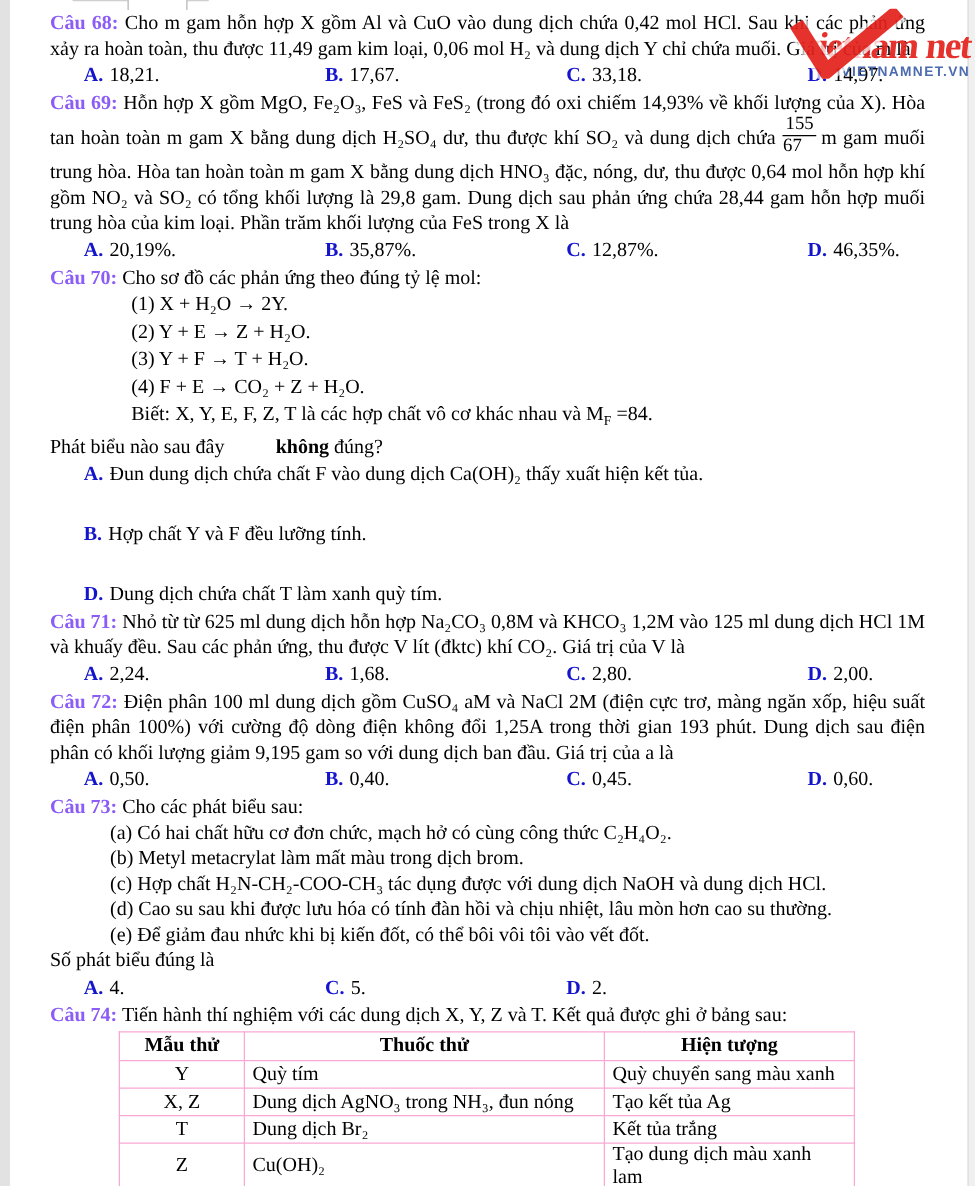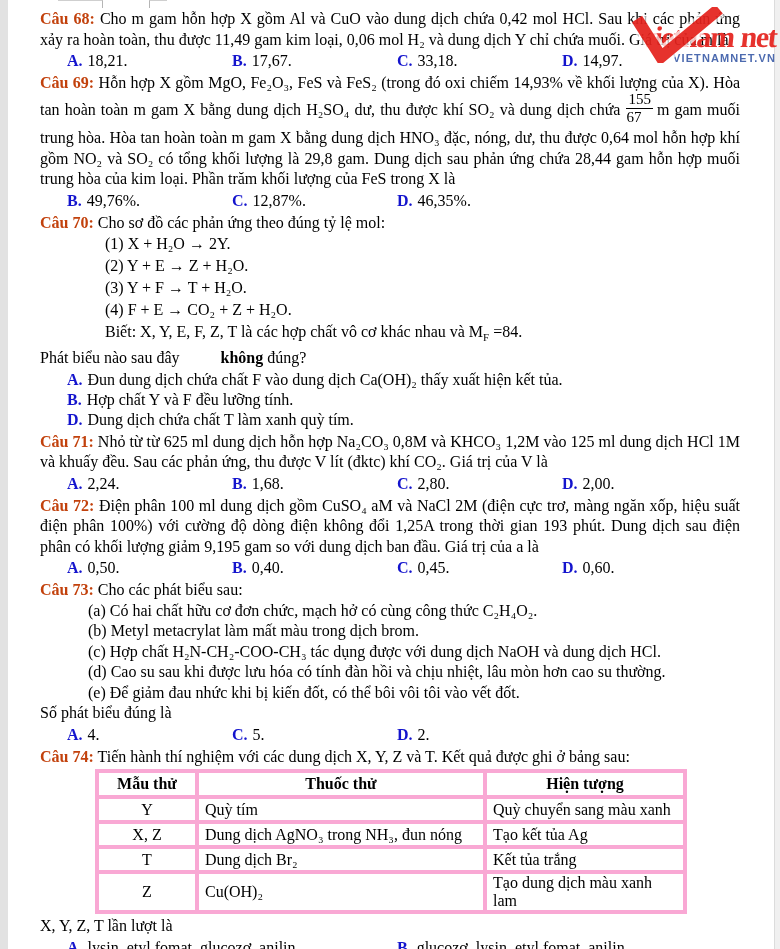--- a/index.html
+++ b/index.html
@@ -7,37 +7,37 @@
     width:780px;height:949px;position:relative;background:#ffffff;color:#000;
     font-family:"Liberation Serif","DejaVu Serif",serif;font-size:16px;overflow:hidden;
   }
   .left-strip{position:absolute;left:0;top:0;width:8px;height:949px;background:#e2e2e2;}
   .right-strip{position:absolute;right:0;top:0;width:5px;height:949px;background:#f0f0f0;border-left:1px solid #dcdcdc;}
   .ruler-mark-1{position:absolute;left:58px;top:0;width:44px;height:7px;border-right:1px solid #b5b5b5;border-top:1px solid #cfcfcf;}
   .ruler-mark-2{position:absolute;left:149px;top:0;width:17px;height:7px;border-left:1px solid #b5b5b5;border-top:1px solid #cfcfcf;}
   .page{position:absolute;left:8px;top:0;width:764px;height:949px;box-sizing:border-box;padding:9px 32px 0 32px;}
   .q{margin:0 0 2px 0;}
   .qtext{text-align:justify;line-height:20.5px;}
-  .qlabel{color:#c2410c;font-weight:bold;}
-  .opts{display:grid;padding-left:27px;line-height:20px;margin:1px 0 2px 0;}
+  .qlabel{color:#8b5cf6;font-weight:bold;}
+  .opts{display:grid;padding-left:27px;line-height:20px;margin:1px 0 2px 0;gap:28px;}
   .opts4{grid-template-columns:165px 165px 165px auto;}
   .opts1{grid-template-columns:auto;}
   .opts2{grid-template-columns:330px auto;}
   .letter{color:#1414cd;font-weight:bold;margin-right:5px;}
   .eq{padding-left:65px;line-height:22px;}
   .note-line{padding-left:65px;line-height:21px;}
   .stmt{padding-left:48px;line-height:20.5px;}
   .plain-line{line-height:20.5px;}
   .bold{font-weight:bold;margin-left:37px;}
   sub{font-size:0.68em;}
   .frac{display:inline-block;text-align:left;vertical-align:middle;line-height:1.05;margin:0 4px 0 6px;font-size:15px;position:relative;top:-2px;}
   .frac .num{display:block;border-bottom:1px solid #000;padding:0 2px 1px 2px;}
   .frac .den{display:block;padding-top:1px;}
   table.exp{border-collapse:collapse;margin:2px 0 2px 55px;}
-  table.exp td,table.exp th{border:4px solid #f9a8d4;padding:0 6px;height:21px;font-size:16px;font-weight:normal;}
+  table.exp td,table.exp th{border:1px solid #f9a8d4;padding:0 6px;height:21px;font-size:16px;font-weight:normal;}
   table.exp th{font-weight:bold;text-align:center;height:22px;}
   table.exp td.c1{text-align:center;}
   
   .logo{position:absolute;top:22px;right:4px;width:158px;text-align:right;opacity:0.93;z-index:10;}
   .logo-row{position:relative;display:inline-block;white-space:nowrap;}
   .brand{font-family:"Liberation Serif","DejaVu Serif",serif;font-weight:bold;font-size:30px;
          color:#e5231e;letter-spacing:-1.5px;transform:skewX(-6deg);display:inline-block;line-height:30px;}
   .brand .net{margin-left:7px;}
   .swoosh{position:absolute;left:-10px;top:-15px;width:96px;height:56px;pointer-events:none;}
   .domain{font-family:"Liberation Sans","DejaVu Sans",sans-serif;font-size:11px;font-weight:bold;
@@ -70,21 +70,22 @@
       <span class="opt"><b class="letter">A.</b><span>18,21.</span></span>
       <span class="opt"><b class="letter">B.</b><span>17,67.</span></span>
       <span class="opt"><b class="letter">C.</b><span>33,18.</span></span>
       <span class="opt"><b class="letter">D.</b><span>14,97.</span></span>
     </div>
   </div>
 
   <div class="q">
     <div class="qtext"><span class="qlabel">Câu 69:</span> <span>Hỗn hợp X gồm MgO, Fe₂O₃, FeS và FeS₂ (trong đó oxi chiếm 14,93% về khối lượng của X). Hòa tan hoàn toàn m gam X bằng dung dịch H₂SO₄ dư, thu được khí SO₂ và dung dịch chứa</span><span class="frac"><span class="num">155</span><span class="den">67</span></span><span>m gam muối trung hòa. Hòa tan hoàn toàn m gam X bằng dung dịch HNO₃ đặc, nóng, dư, thu được 0,64 mol hỗn hợp khí gồm NO₂ và SO₂ có tổng khối lượng là 29,8 gam. Dung dịch sau phản ứng chứa 28,44 gam hỗn hợp muối trung hòa của kim loại. Phần trăm khối lượng của FeS trong X là</span></div>
     <div class="opts opts4">
-      <span class="opt"><b class="letter">B.</b><span>49,76%.</span></span>
+      <span class="opt"><b class="letter">A.</b><span>20,19%.</span></span>
+      <span class="opt"><b class="letter">B.</b><span>35,87%.</span></span>
       <span class="opt"><b class="letter">C.</b><span>12,87%.</span></span>
       <span class="opt"><b class="letter">D.</b><span>46,35%.</span></span>
     </div>
   </div>
 
   <div class="q">
     <div class="qtext"><span class="qlabel">Câu 70:</span> <span>Cho sơ đồ các phản ứng theo đúng tỷ lệ mol:</span></div>
     <div class="eq">(1) X + H₂O → 2Y.</div>
     <div class="eq">(2) Y + E → Z + H₂O.</div>
     <div class="eq">(3) Y + F → T + H₂O.</div>

